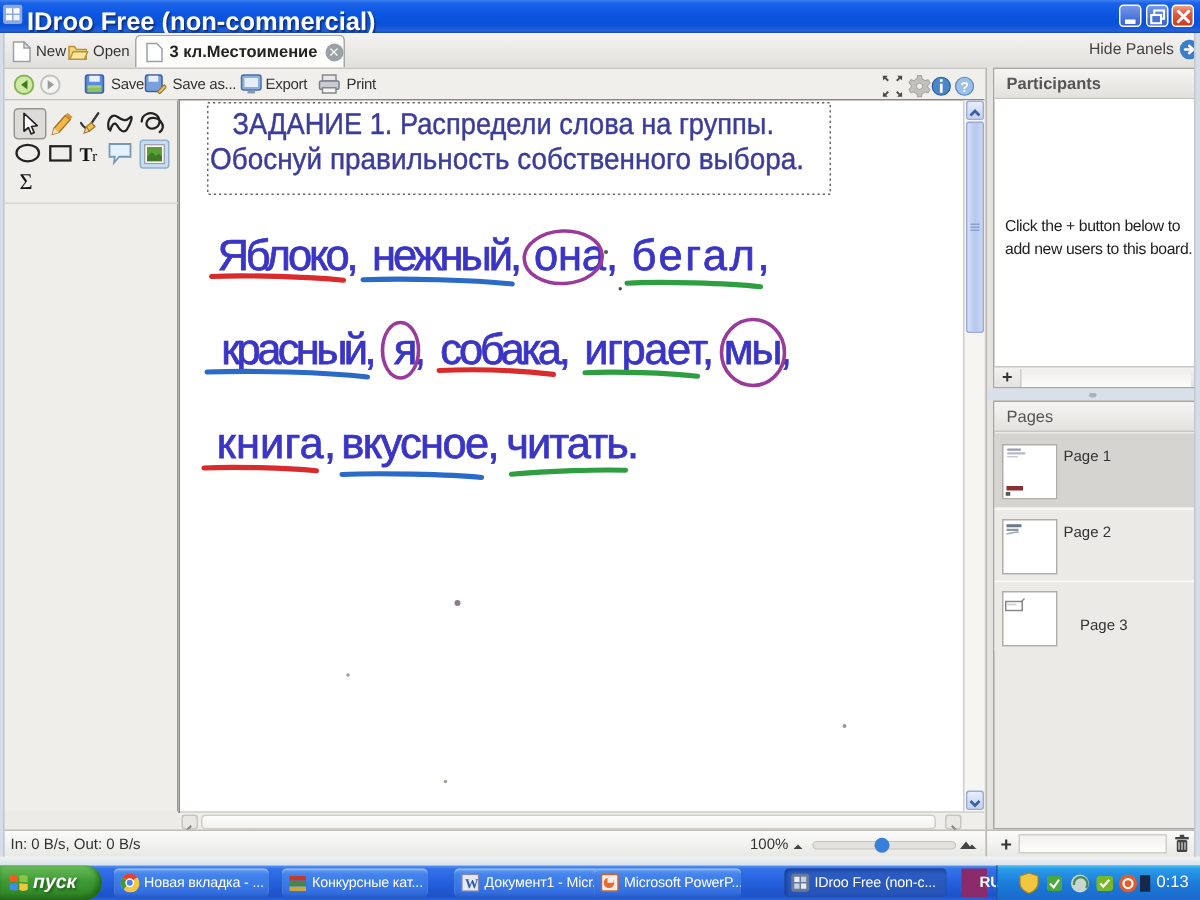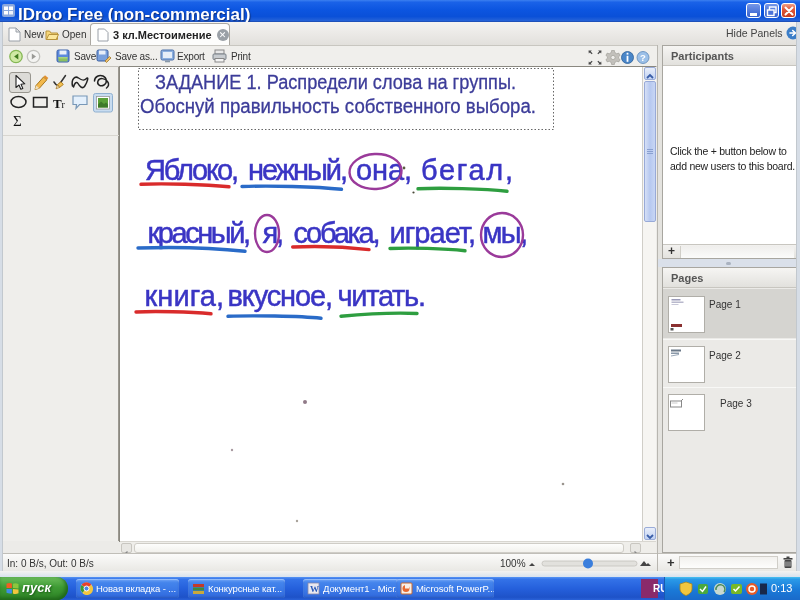--- a/index.html
+++ b/index.html
@@ -293,21 +293,21 @@
       <span class="abs" style="left:5px;top:-1px;font-size:12px;font-weight:bold;color:#333;">+</span>
       <div class="abs" style="left:17px;top:1px;width:114px;height:12px;background:linear-gradient(#EFEEEC,#FBFBFA);border-left:1px solid #D0CEC8;"></div>
     </div>
   </div>
 
   <div class="abs" style="left:0;top:214px;width:143px;height:8px;background:#DAE0EA;"></div>
   <div class="abs" style="left:68px;top:217px;width:5px;height:3px;border-radius:2px;background:#AAB2C0;"></div>
 
   <div class="abs" style="left:4px;top:222px;width:136px;height:286px;border:1px solid #A8A6A0;background:#EBEAE7;">
     <div class="abs" style="left:0;top:0;width:134px;height:20px;background:linear-gradient(#F6F5F3,#E2E1DD);border-bottom:1px solid #C8C6C0;">
-      <span class="abs" style="left:8px;top:4px;font-size:11px;font-weight:bold;color:#555;">Pages</span>
+      <span class="abs" style="left:8px;top:4px;font-size:11px;font-weight:normal;color:#555;">Pages</span>
     </div>
 
     <div class="abs" style="left:0;top:21px;width:134px;height:49px;background:#D5D4D0;">
       <div class="abs" style="left:5px;top:7px;width:37px;height:37px;background:#fff;border:1px solid #B0AEA8;">
         <svg width="35" height="35" viewBox="0 0 35 35">
           <rect x="2.5" y="2" width="9" height="1.5" fill="#9a9ab8"></rect>
           <rect x="2.5" y="4.5" width="12" height="1.5" fill="#b8b8cc"></rect>
           <rect x="2.5" y="7" width="7" height="1" fill="#c8c8d8"></rect>
           <rect x="2" y="27" width="11" height="3" fill="#8a3030"></rect>
           <rect x="1.5" y="31" width="3" height="2.5" fill="#555"></rect>
@@ -328,21 +328,21 @@
     </div>
 
     <div class="abs" style="left:0;top:119px;width:134px;height:47px;background:#EBEAE7;border-top:1px solid #F8F8F6;">
       <div class="abs" style="left:5px;top:6px;width:37px;height:37px;background:#fff;border:1px solid #B0AEA8;">
         <svg width="35" height="35" viewBox="0 0 35 35">
               <rect x="1.5" y="6" width="11" height="6" fill="#fff" stroke="#888" stroke-width="1"></rect>
               <path d="M12 6 l2 -2" stroke="#888" stroke-width="1"></path>
               <rect x="2.5" y="7.5" width="6" height="1" fill="#ccc"></rect>
             </svg>
       </div>
-      <span class="abs" style="left:46px;top:10px;font-size:10px;color:#333;padding-left:11px;">Page 3</span>
+      <span class="abs" style="left:46px;top:24px;font-size:10px;color:#333;padding-left:11px;">Page 3</span>
     </div>
   </div>
 
   <div class="abs" style="left:0;top:508px;width:143px;height:18px;background:linear-gradient(#FBFBFA,#E9E8E4);border-top:1px solid #C0BEB8;">
     <span class="abs" style="left:9px;top:1px;font-size:13px;font-weight:bold;color:#333;">+</span>
     <div class="abs" style="left:21px;top:2px;width:99px;height:13px;background:linear-gradient(#F2F1EE,#FDFDFC);border:1px solid #D0CEC8;"></div>
     <svg class="abs" style="left:124px;top:2px;" width="12" height="13" viewBox="0 0 12 13">
           <rect x="2.5" y="4" width="7" height="8" rx="1" fill="#444"></rect>
           <rect x="1.5" y="2" width="9" height="1.6" fill="#444"></rect>
           <rect x="4.5" y="0.5" width="3" height="1.6" fill="#444"></rect>
@@ -394,20 +394,30 @@
     <span class="tlab">Документ1 - Micr...</span>
   </div>
   <div class="abs tbtn" style="left:396px;width:98px;">
     <svg class="abs" style="left:4px;top:3px;" width="13" height="13" viewBox="0 0 13 13">
           <rect x="1" y="1" width="11" height="11" rx="1" fill="#F8EFE8" stroke="#C86830" stroke-width="1"></rect>
           <circle cx="6" cy="6.5" r="3.5" fill="#E86830"></circle>
           <rect x="5" y="3" width="4" height="3.5" fill="#F8EFE8"></rect>
         </svg>
     <span class="tlab">Microsoft PowerP...</span>
   </div>
+  <div class="abs tbtn" style="left:523px;width:108px;background:linear-gradient(#2E5EC4,#2654B8);box-shadow:inset 1px 1px 3px #16388A;">
+    <svg class="abs" style="left:4px;top:3px;" width="13" height="13" viewBox="0 0 13 13">
+          <rect x="0.5" y="0.5" width="12" height="12" rx="2" fill="#6A7A9A"></rect>
+          <rect x="2.5" y="2.5" width="3.5" height="3.5" fill="#E8ECF4"></rect>
+          <rect x="7" y="2.5" width="3.5" height="3.5" fill="#C8D0E0"></rect>
+          <rect x="2.5" y="7" width="3.5" height="3.5" fill="#C8D0E0"></rect>
+          <rect x="7" y="7" width="3.5" height="3.5" fill="#E8ECF4"></rect>
+        </svg>
+    <span class="tlab">IDroo Free (non-c...</span>
+  </div>
 
   <div class="abs" style="left:641px;top:2px;width:17px;height:19px;background:#8A2A6A;">
     <span class="abs" style="left:12px;top:4px;font-size:10px;font-weight:bold;color:#fff;">RU</span>
   </div>
 
   <div class="abs" style="left:664px;top:0;width:136px;height:23px;background:linear-gradient(#4AC0F0 0%,#2A9AE8 10%,#1A7AD8 55%,#1A6ACA 100%);border-left:1px solid #1A5AB0;">
     <svg class="abs" style="left:14px;top:4px;" width="88" height="15" viewBox="0 0 88 15">
 
       <path d="M7 1 L13 3 V8 C13 11 10 13.5 7 14.5 C4 13.5 1 11 1 8 V3 z" fill="#F2C63E" stroke="#A8861E" stroke-width="0.8"></path>
 

